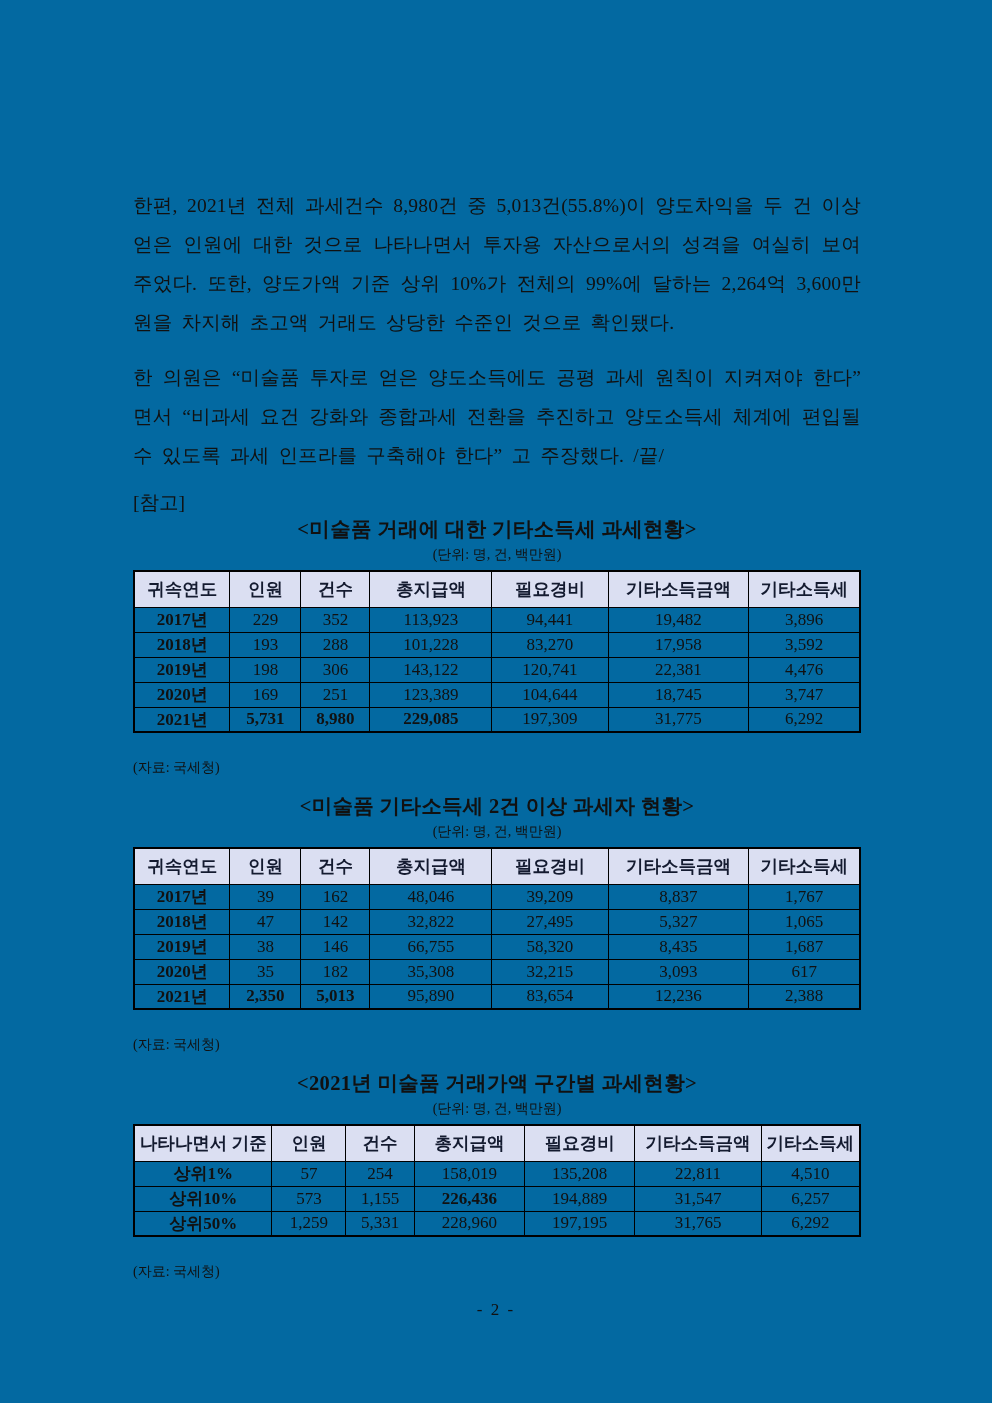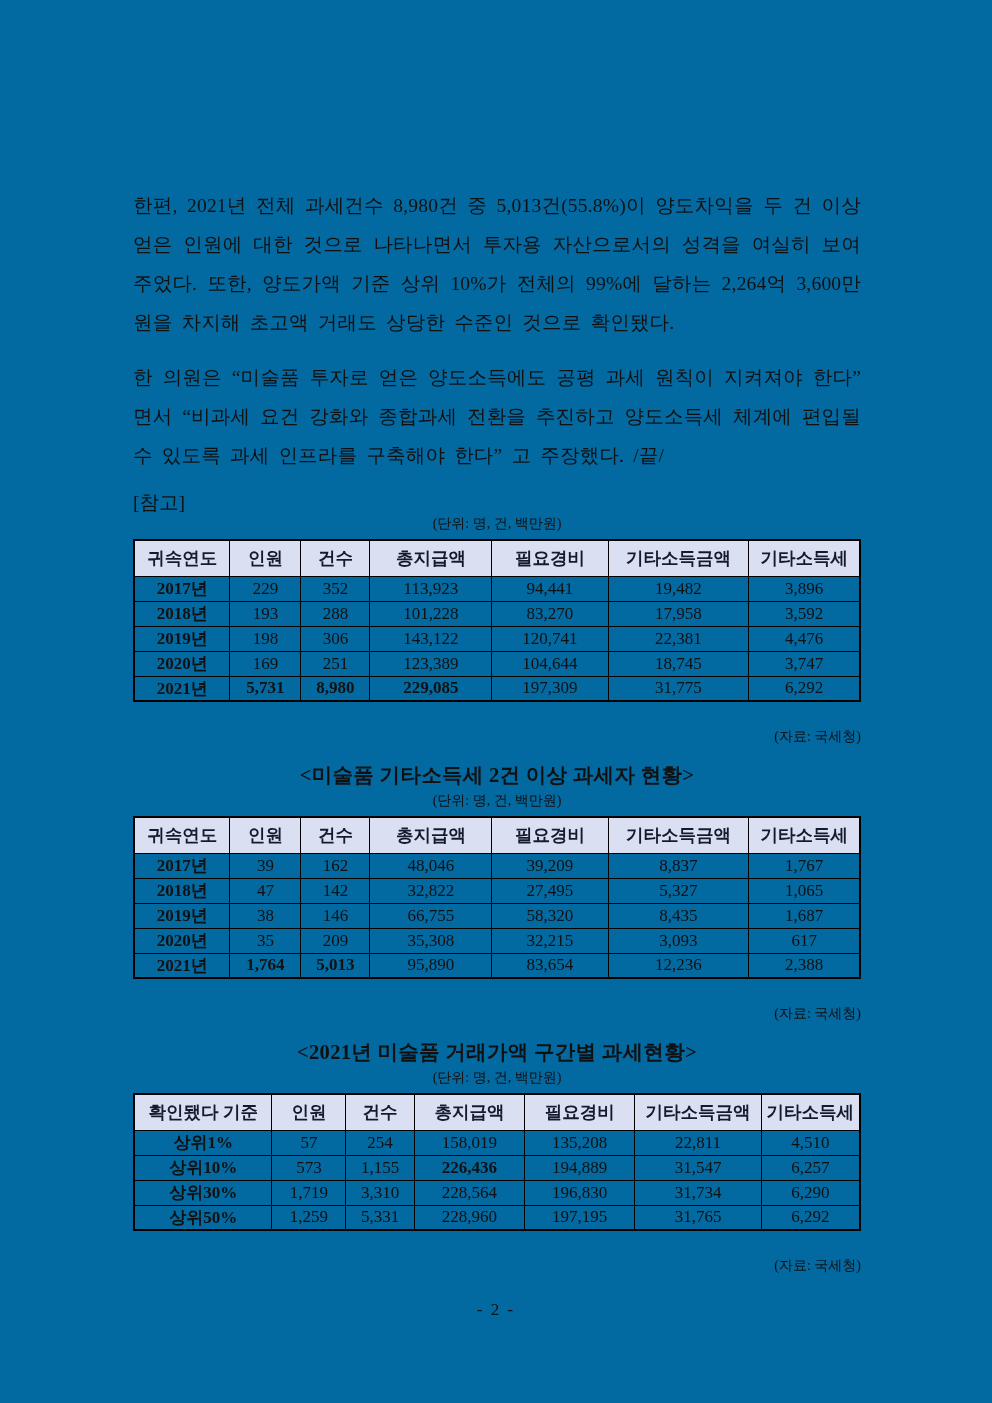--- a/index.html
+++ b/index.html
@@ -42,21 +42,21 @@
     letter-spacing: 0.3px;
     margin-bottom: 3px;
   }
   .unit {
     text-align: center;
     font-size: 14px;
     line-height: 18px;
     margin-bottom: 6px;
   }
   .src {
-    text-align: right;
+    text-align: left;
     font-size: 14px;
     line-height: 20px;
     margin-bottom: 0;
     margin-top: 25px;
   }
 
   table.data {
     width: 100%;
     table-layout: fixed;
     border-collapse: collapse;
@@ -99,20 +99,21 @@
 
 <div class="page">
   <div class="content">
 
     <p class="para">한편, 2021년 전체 과세건수 8,980건 중 5,013건(55.8%)이 양도차익을 두 건 이상 얻은 인원에 대한 것으로 나타나면서 투자용 자산으로서의 성격을 여실히 보여주었다. 또한, 양도가액 기준 상위 10%가 전체의 99%에 달하는 2,264억 3,600만원을 차지해 초고액 거래도 상당한 수준인 것으로 확인됐다.</p>
     <p class="para">한 의원은 “미술품 투자로 얻은 양도소득에도 공평 과세 원칙이 지켜져야 한다” 면서 “비과세 요건 강화와 종합과세 전환을 추진하고 양도소득세 체계에 편입될 수 있도록 과세 인프라를 구축해야 한다” 고 주장했다. /끝/</p>
 
     <div class="ref">[참고]</div>
 
     <div class="block">
+      <div class="tbl-title">&lt;미술품 거래에 대한 기타소득세 과세현황&gt;</div>
       <div class="unit">(단위: 명, 건, 백만원)</div>
       <table class="data">
           <colgroup>
             <col style="width: 13.2%;">
             <col style="width: 9.8%;">
             <col style="width: 9.5%;">
             <col style="width: 16.8%;">
             <col style="width: 16%;">
             <col style="width: 19.4%;">
             <col style="width: 15.3%;">
@@ -227,29 +228,29 @@
               <td>38</td>
               <td>146</td>
               <td>66,755</td>
               <td>58,320</td>
               <td>8,435</td>
               <td>1,687</td>
             </tr>
             <tr>
               <td class="b">2020년</td>
               <td>35</td>
-              <td>209</td>
+              <td>182</td>
               <td>35,308</td>
               <td>32,215</td>
               <td>3,093</td>
               <td>617</td>
             </tr>
             <tr>
               <td class="b">2021년</td>
-              <td class="b">1,764</td>
+              <td class="b">2,350</td>
               <td class="b">5,013</td>
               <td>95,890</td>
               <td>83,654</td>
               <td>12,236</td>
               <td>2,388</td>
             </tr>
           </tbody>
         </table>
       <div class="src">(자료: 국세청)</div>
     </div>
@@ -262,21 +263,21 @@
             <col style="width: 19%;">
             <col style="width: 10.2%;">
             <col style="width: 9.4%;">
             <col style="width: 15.2%;">
             <col style="width: 15.2%;">
             <col style="width: 17.4%;">
             <col style="width: 13.6%;">
           </colgroup>
           <thead>
             <tr>
-              <th>확인됐다 기준</th>
+              <th>나타나면서 기준</th>
               <th>인원</th>
               <th>건수</th>
               <th>총지급액</th>
               <th>필요경비</th>
               <th>기타소득금액</th>
               <th>기타소득세</th>
             </tr>
           </thead>
           <tbody>
             <tr>
@@ -291,29 +292,20 @@
             <tr>
               <td class="b">상위10%</td>
               <td>573</td>
               <td>1,155</td>
               <td class="b">226,436</td>
               <td>194,889</td>
               <td>31,547</td>
               <td>6,257</td>
             </tr>
             <tr>
-              <td class="b">상위30%</td>
-              <td>1,719</td>
-              <td>3,310</td>
-              <td>228,564</td>
-              <td>196,830</td>
-              <td>31,734</td>
-              <td>6,290</td>
-            </tr>
-            <tr>
               <td class="b">상위50%</td>
               <td>1,259</td>
               <td>5,331</td>
               <td>228,960</td>
               <td>197,195</td>
               <td>31,765</td>
               <td>6,292</td>
             </tr>
           </tbody>
         </table>

